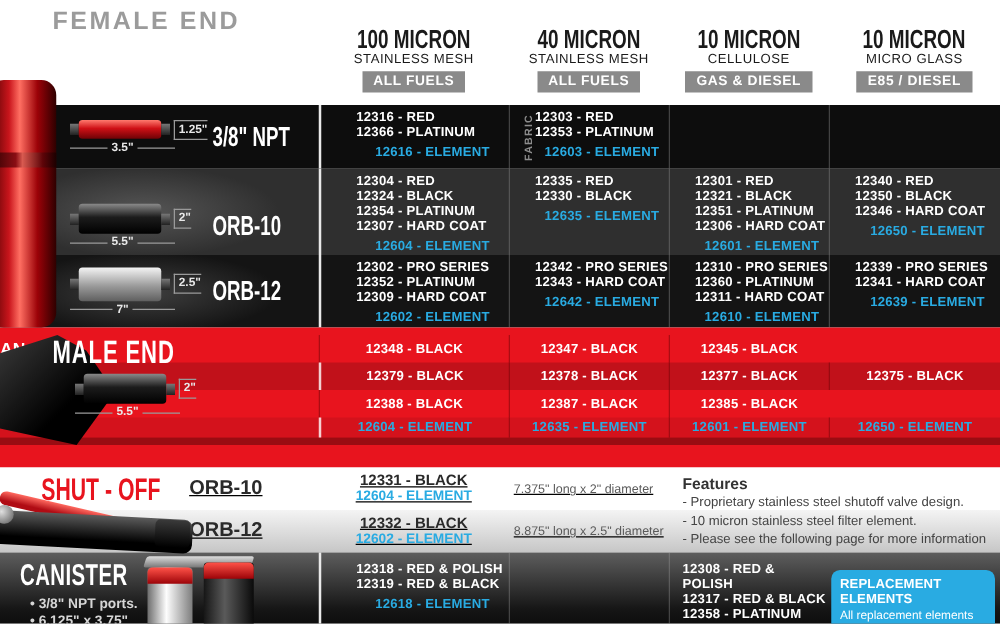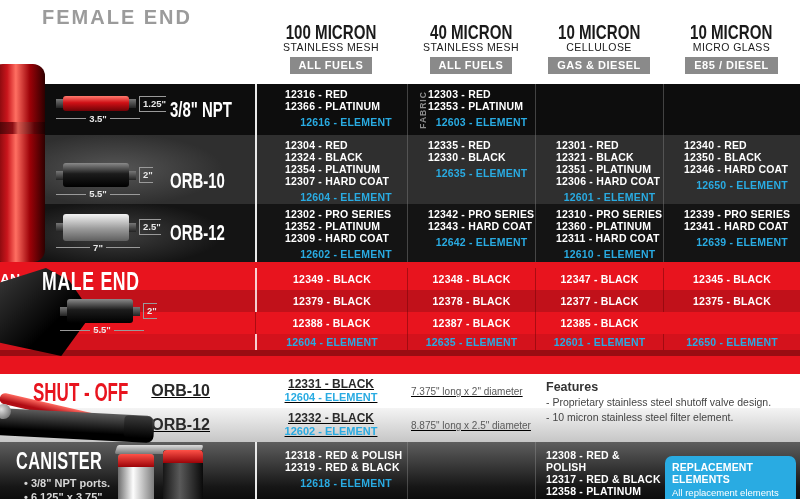--- a/index.html
+++ b/index.html
@@ -328,21 +328,20 @@
         <div class="dimh">
             <i></i>
             <span>5.5"</span>
             <i></i>
           </div>
       </div>
     </div>
     <div class="male-pad"></div>
     <div class="mrow grid">
       <div class="mlabel">AN-06</div>
-      <div class="mcell c1">12349 - BLACK</div>
       <div class="mcell">12348 - BLACK</div>
       <div class="mcell">12347 - BLACK</div>
       <div class="mcell">12345 - BLACK</div>
     </div>
     <div class="mrow dark grid">
       <div class="mlabel">AN-08</div>
       <div class="mcell c1">12379 - BLACK</div>
       <div class="mcell">12378 - BLACK</div>
       <div class="mcell">12377 - BLACK</div>
       <div class="mcell">12375 - BLACK</div>
@@ -387,20 +386,21 @@
         <div class="soel">12602 - ELEMENT</div>
       </div>
       <div class="sosize">8.875" long x 2.5" diameter</div>
       <div></div>
     </div>
     <div class="features">
       <div class="ftitle">Features</div>
       <div class="flist">
           <div>- Proprietary stainless steel shutoff valve design.</div>
           <div>- 10 micron stainless steel filter element.</div>
+          <div>- Please see the following page for more information</div>
         </div>
     </div>
   </div>
 
   <div class="sec-canister grid">
     <div class="lcell" style="display:block;">
       <div class="can-title"><span class="cond">CANISTER</span></div>
       <div class="can-specs">
           <div>• 3/8" NPT ports.</div>
           <div>• 6.125" x 3.75"</div>

